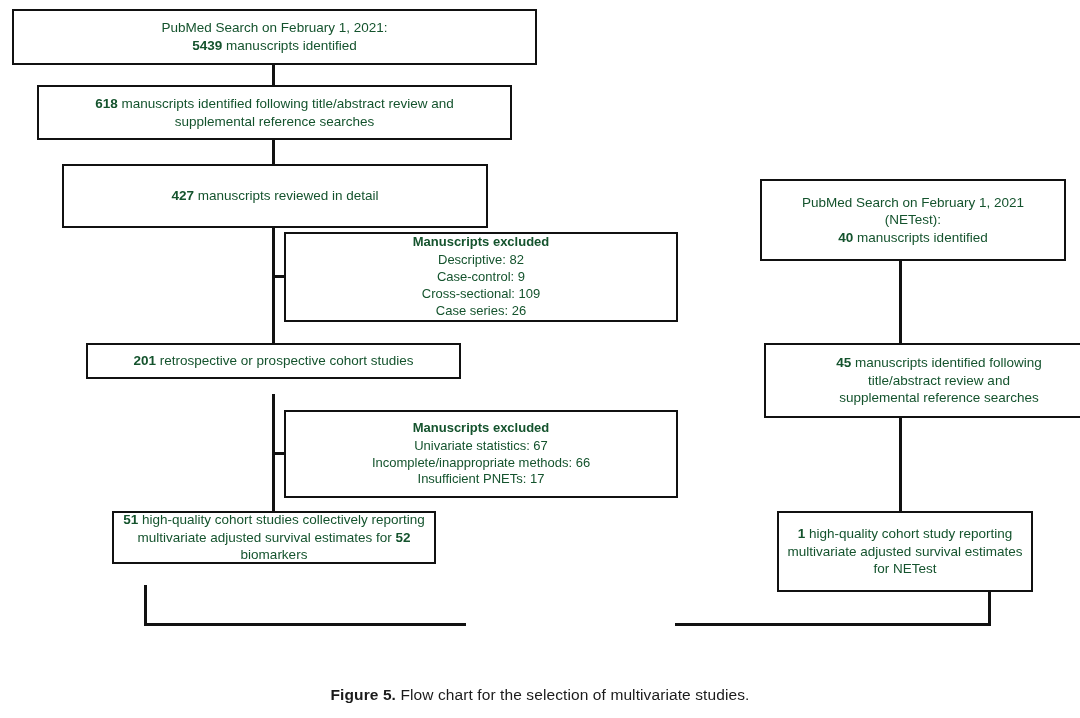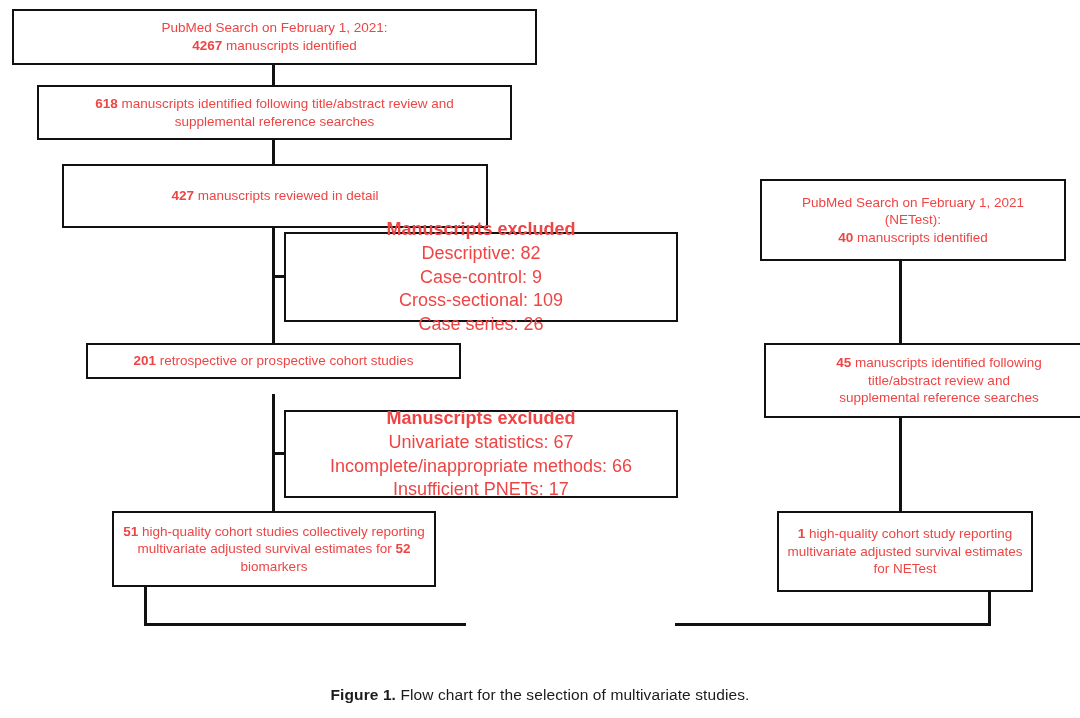--- a/index.html
+++ b/index.html
@@ -20,27 +20,27 @@
     position:absolute;
     box-sizing:border-box;
     background:#ffffff;
     border:2.5px solid #111111;
     display:flex;
     align-items:center;
     justify-content:center;
     text-align:center;
     line-height:1.30;
     font-size:13.5px;
-    color:#ef4444;
+    color:#14532d;
     padding:4px 8px;
     z-index:2;
   }
   .node .txt{display:block;width:100%;}
   .node b{font-weight:bold;}
-  .excl{font-size:18px;}
+  .excl{font-size:13px;}
   .excl .hd{font-weight:bold;display:block;margin-bottom:1px;}
   
   .line{
     position:absolute;
     background:#111111;
     z-index:1;
   }
   .vline{width:3px;}
   .hline{height:3px;}
   
@@ -71,21 +71,21 @@
   <div class="line hline" style="left:144px;top:623px;width:322px;"></div>
   <div class="line hline" style="left:675px;top:623px;width:316px;"></div>
   <div class="line vline" style="left:988px;top:592px;height:34px;"></div>
 
   <div class="line vline" style="left:899px;top:260px;height:85px;"></div>
   <div class="line vline" style="left:899px;top:418px;height:95px;"></div>
 
   <div class="node" style="left:12px;top:9px;width:525px;height:56px;">
     <span class="txt">
       <span>PubMed Search on February 1, 2021:</span><br>
-      <b>4267</b><span> manuscripts identified</span>
+      <b>5439</b><span> manuscripts identified</span>
     </span>
   </div>
 
   <div class="node" style="left:37px;top:85px;width:475px;height:55px;justify-content:flex-end;">
     <span class="txt">
       <b>618</b><span> manuscripts identified following title/abstract review and</span><br>
       <span>supplemental reference searches</span>
     </span>
   </div>
 
@@ -113,21 +113,21 @@
 
   <div class="node excl" style="left:284px;top:410px;width:394px;height:88px;">
     <span class="txt">
       <b class="hd">Manuscripts excluded</b>
       <span>Univariate statistics: 67</span><br>
       <span>Incomplete/inappropriate methods: 66</span><br>
       <span>Insufficient PNETs: 17</span>
     </span>
   </div>
 
-  <div class="node" style="left:112px;top:511px;width:324px;height:76px;">
+  <div class="node" style="left:112px;top:511px;width:324px;height:53px;">
     <span class="txt">
       <b>51</b><span> high-quality cohort studies collectively reporting multivariate adjusted survival estimates for </span><b>52</b><span> biomarkers</span>
     </span>
   </div>
 
   <div class="node" style="left:760px;top:179px;width:306px;height:82px;">
     <span class="txt">
       <span>PubMed Search on February 1, 2021</span><br>
       <span>(NETest):</span><br>
       <b>40</b><span> manuscripts identified</span>
@@ -145,16 +145,16 @@
   <div class="node" style="left:777px;top:511px;width:256px;height:81px;text-align:center;">
     <span class="txt">
       <b>1</b><span> high-quality cohort study reporting</span><br>
       <span>multivariate adjusted survival estimates</span><br>
       <span>for NETest</span>
     </span>
   </div>
 
 
   <div id="caption">
-    <b>Figure 1.</b><span> Flow chart for the selection of multivariate studies.</span>
+    <b>Figure 5.</b><span> Flow chart for the selection of multivariate studies.</span>
   </div>
 
 </div>
 
 </body></html>

